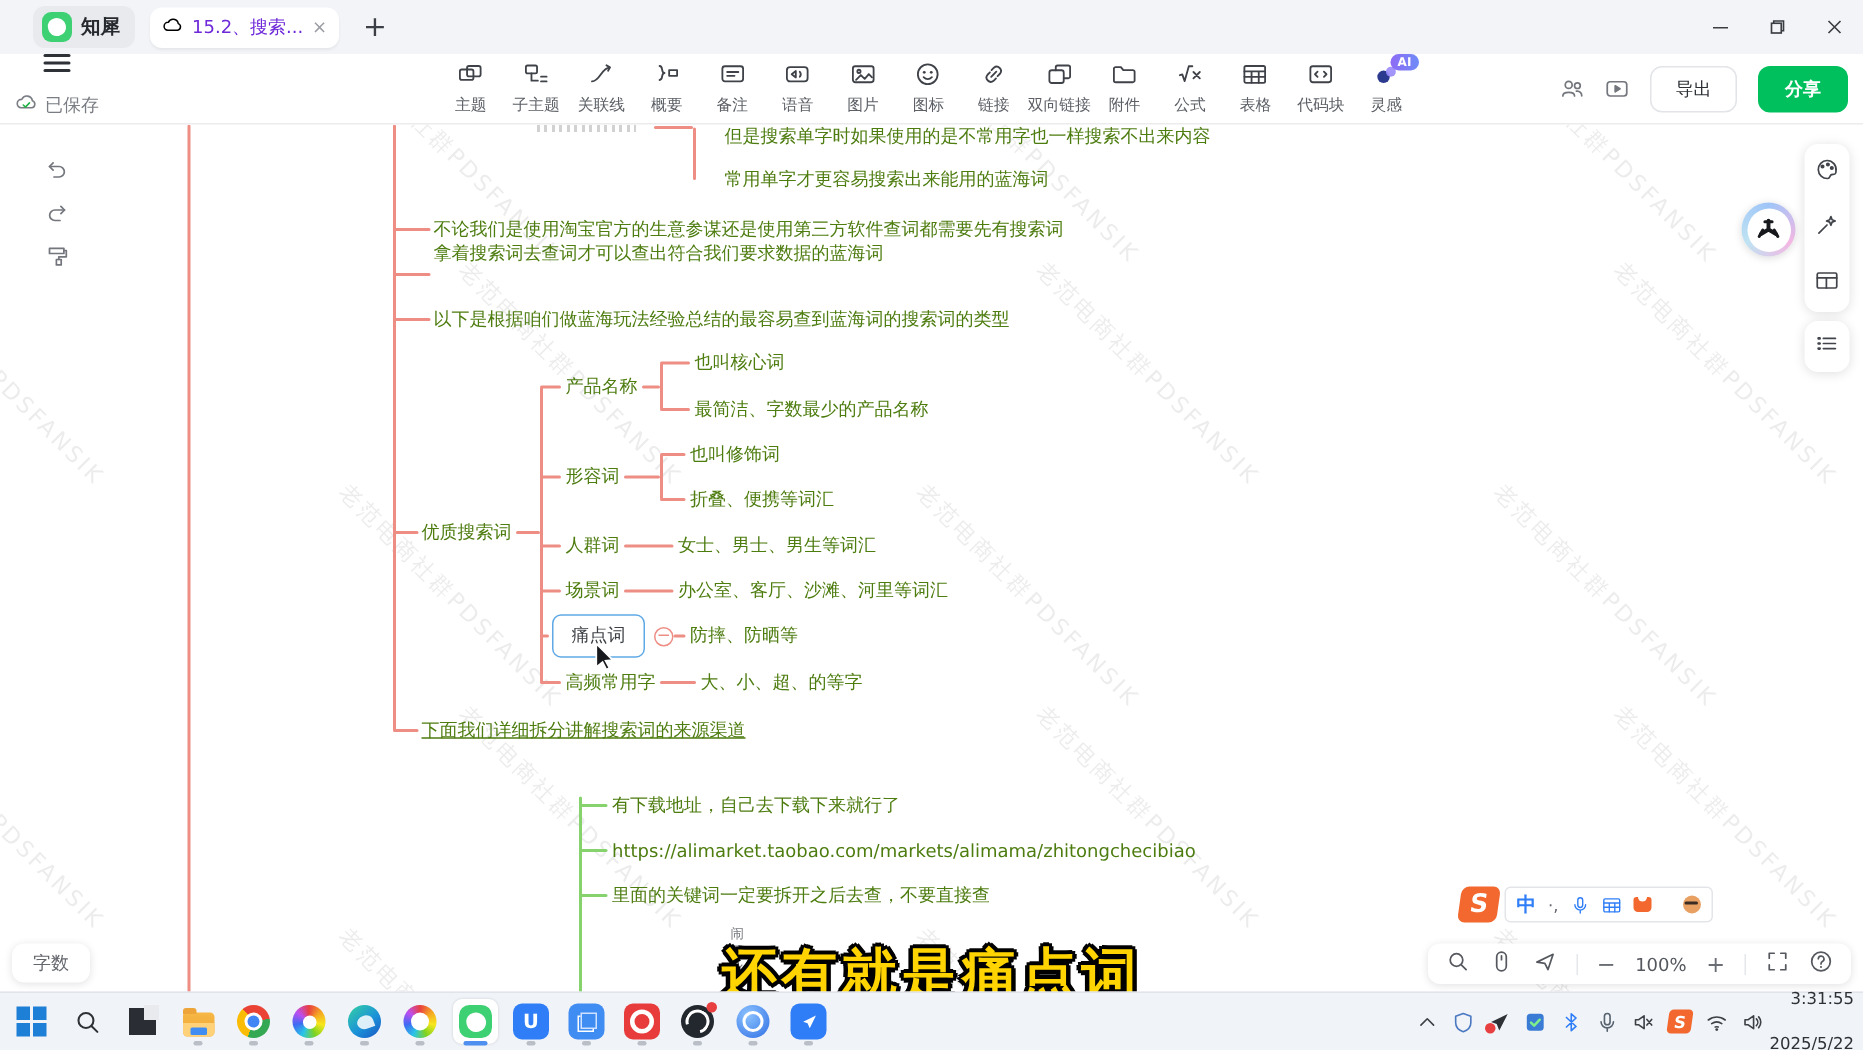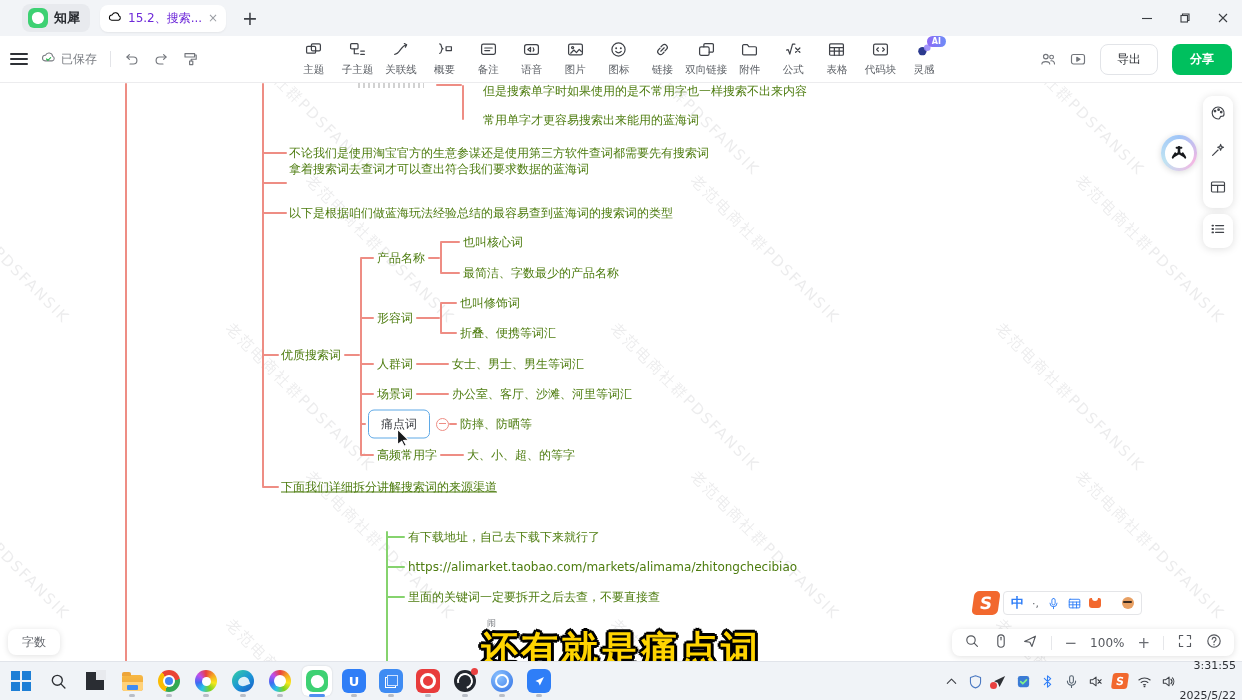--- a/index.html
+++ b/index.html
@@ -19,21 +19,21 @@
     padding:4px 8px;margin-left:10px;box-shadow:0 1px 2px rgba(0,0,0,.06);}
   .tab-title{font-size:12px;color:#6d28d9;max-width:74px;overflow:hidden;white-space:nowrap;}
   .tab-close{font-size:12px;color:#9a9da3;cursor:default;}
   .newtab{font-size:19px;color:#3c3f45;margin-left:16px;}
   .wctrl{position:absolute;right:0;top:0;height:36px;display:flex;}
   .wbtn{width:38px;height:36px;display:flex;align-items:center;justify-content:center;color:#3a3d42;}
 
   
   .ribbon{position:absolute;top:36px;left:0;right:0;height:46px;background:#fff;
     border-bottom:1px solid #ececee;z-index:6;}
-  .rleft{position:absolute;left:10px;top:0;height:46px;display:flex;align-items:center;gap:13px;}
+  .rleft{position:absolute;left:10px;top:0;height:46px;display:flex;align-items:center;gap:13px;flex-direction:column;}
   .hamburger{width:18px;display:flex;flex-direction:column;gap:3px;}
   .hamburger i{height:2px;background:#2e3136;border-radius:1px;}
   .saved{display:flex;align-items:center;gap:5px;color:#7a7d83;font-size:12px;}
   .vdiv{width:1px;height:16px;background:#e3e4e8;}
   .ricon-btn{color:#73767c;display:flex;align-items:center;}
   .ritems{position:absolute;left:292px;top:0;height:46px;display:flex;align-items:center;}
   .ritem{width:43.6px;display:flex;flex-direction:column;align-items:center;gap:1px;
     position:relative;color:#3f4248;}
   .rlabel{font-size:10.5px;color:#5c6066;white-space:nowrap;}
   .ai-badge{position:absolute;top:-5px;right:0;background:linear-gradient(90deg,#8f6bf6,#6e8cf7);

